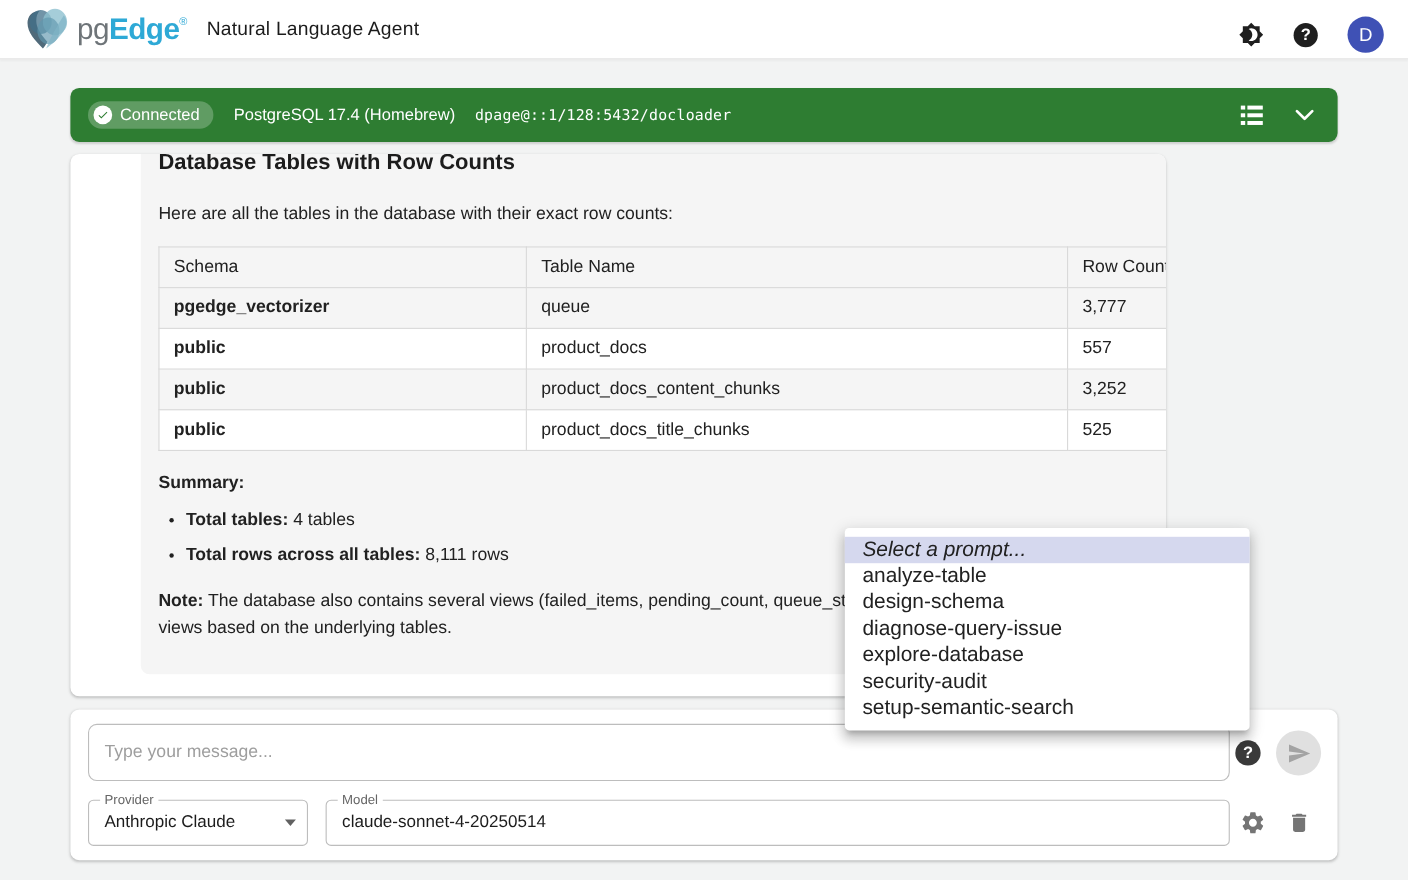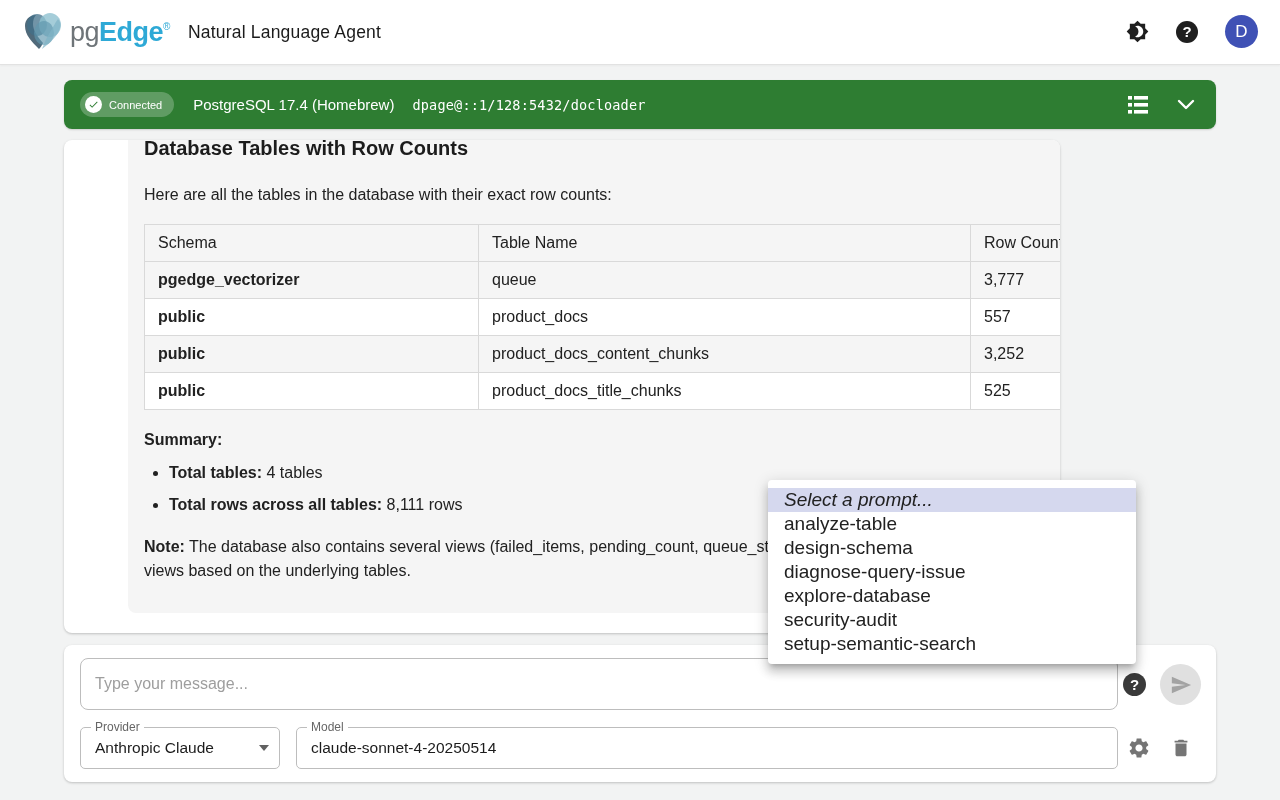--- a/index.html
+++ b/index.html
@@ -14,21 +14,21 @@
     font-family:"Liberation Sans", sans-serif;
     background:#f2f3f3;
     position:relative;
     overflow:hidden;
     color:#212121;
   }
   .stage{position:absolute;inset:0;width:1280px;height:800px;}
 
   
   .header{
-    position:absolute;left:0;top:0;width:1280px;height:65px;
+    position:absolute;left:0;top:0;width:1280px;height:54px;
     background:#fff;border-bottom:1px solid #e2e2e2;
     display:flex;align-items:center;
     box-shadow:0 1px 2px rgba(0,0,0,.04);
     z-index:5;
   }
   .logo-wrap{display:flex;align-items:center;margin-left:22px;}
   .logo-heart{width:46px;height:42px;}
   .logo-text{font-size:27px;letter-spacing:-.5px;display:flex;align-items:flex-start;margin-left:2px;}
   .logo-pg{color:#6e7478;font-weight:400;}
   .logo-edge{color:var(--logo-blue);font-weight:700;}
@@ -45,21 +45,21 @@
     background:var(--brand-green);border-radius:8px;
     display:flex;align-items:center;color:#fff;z-index:4;
     box-shadow:0 1px 2px rgba(0,0,0,.15);
   }
   .conn-chip{
     margin-left:16px;height:25px;border-radius:13px;
     background:rgba(255,255,255,.24);
     display:flex;align-items:center;padding:0 12px 0 5px;gap:7px;
   }
   .chip-check{width:17px;height:17px;border-radius:50%;background:#fff;display:flex;align-items:center;justify-content:center;}
-  .conn-chip .lbl{font-size:11px;}
+  .conn-chip .lbl{font-size:15px;}
   .conn-server{font-size:15px;margin-left:19px;}
   .conn-dsn{font-family:"DejaVu Sans Mono", monospace;font-size:13.5px;margin-left:18px;letter-spacing:.2px;}
   .conn-actions{position:absolute;right:18px;top:0;height:49px;display:flex;align-items:center;gap:24px;}
 
   
   .chat-card{
     position:absolute;left:64px;top:140px;width:996px;height:493px;
     background:#fff;border-radius:8px;overflow:hidden;
     box-shadow:0 1px 3px rgba(0,0,0,.14), 0 1px 2px rgba(0,0,0,.08);
     z-index:2;

